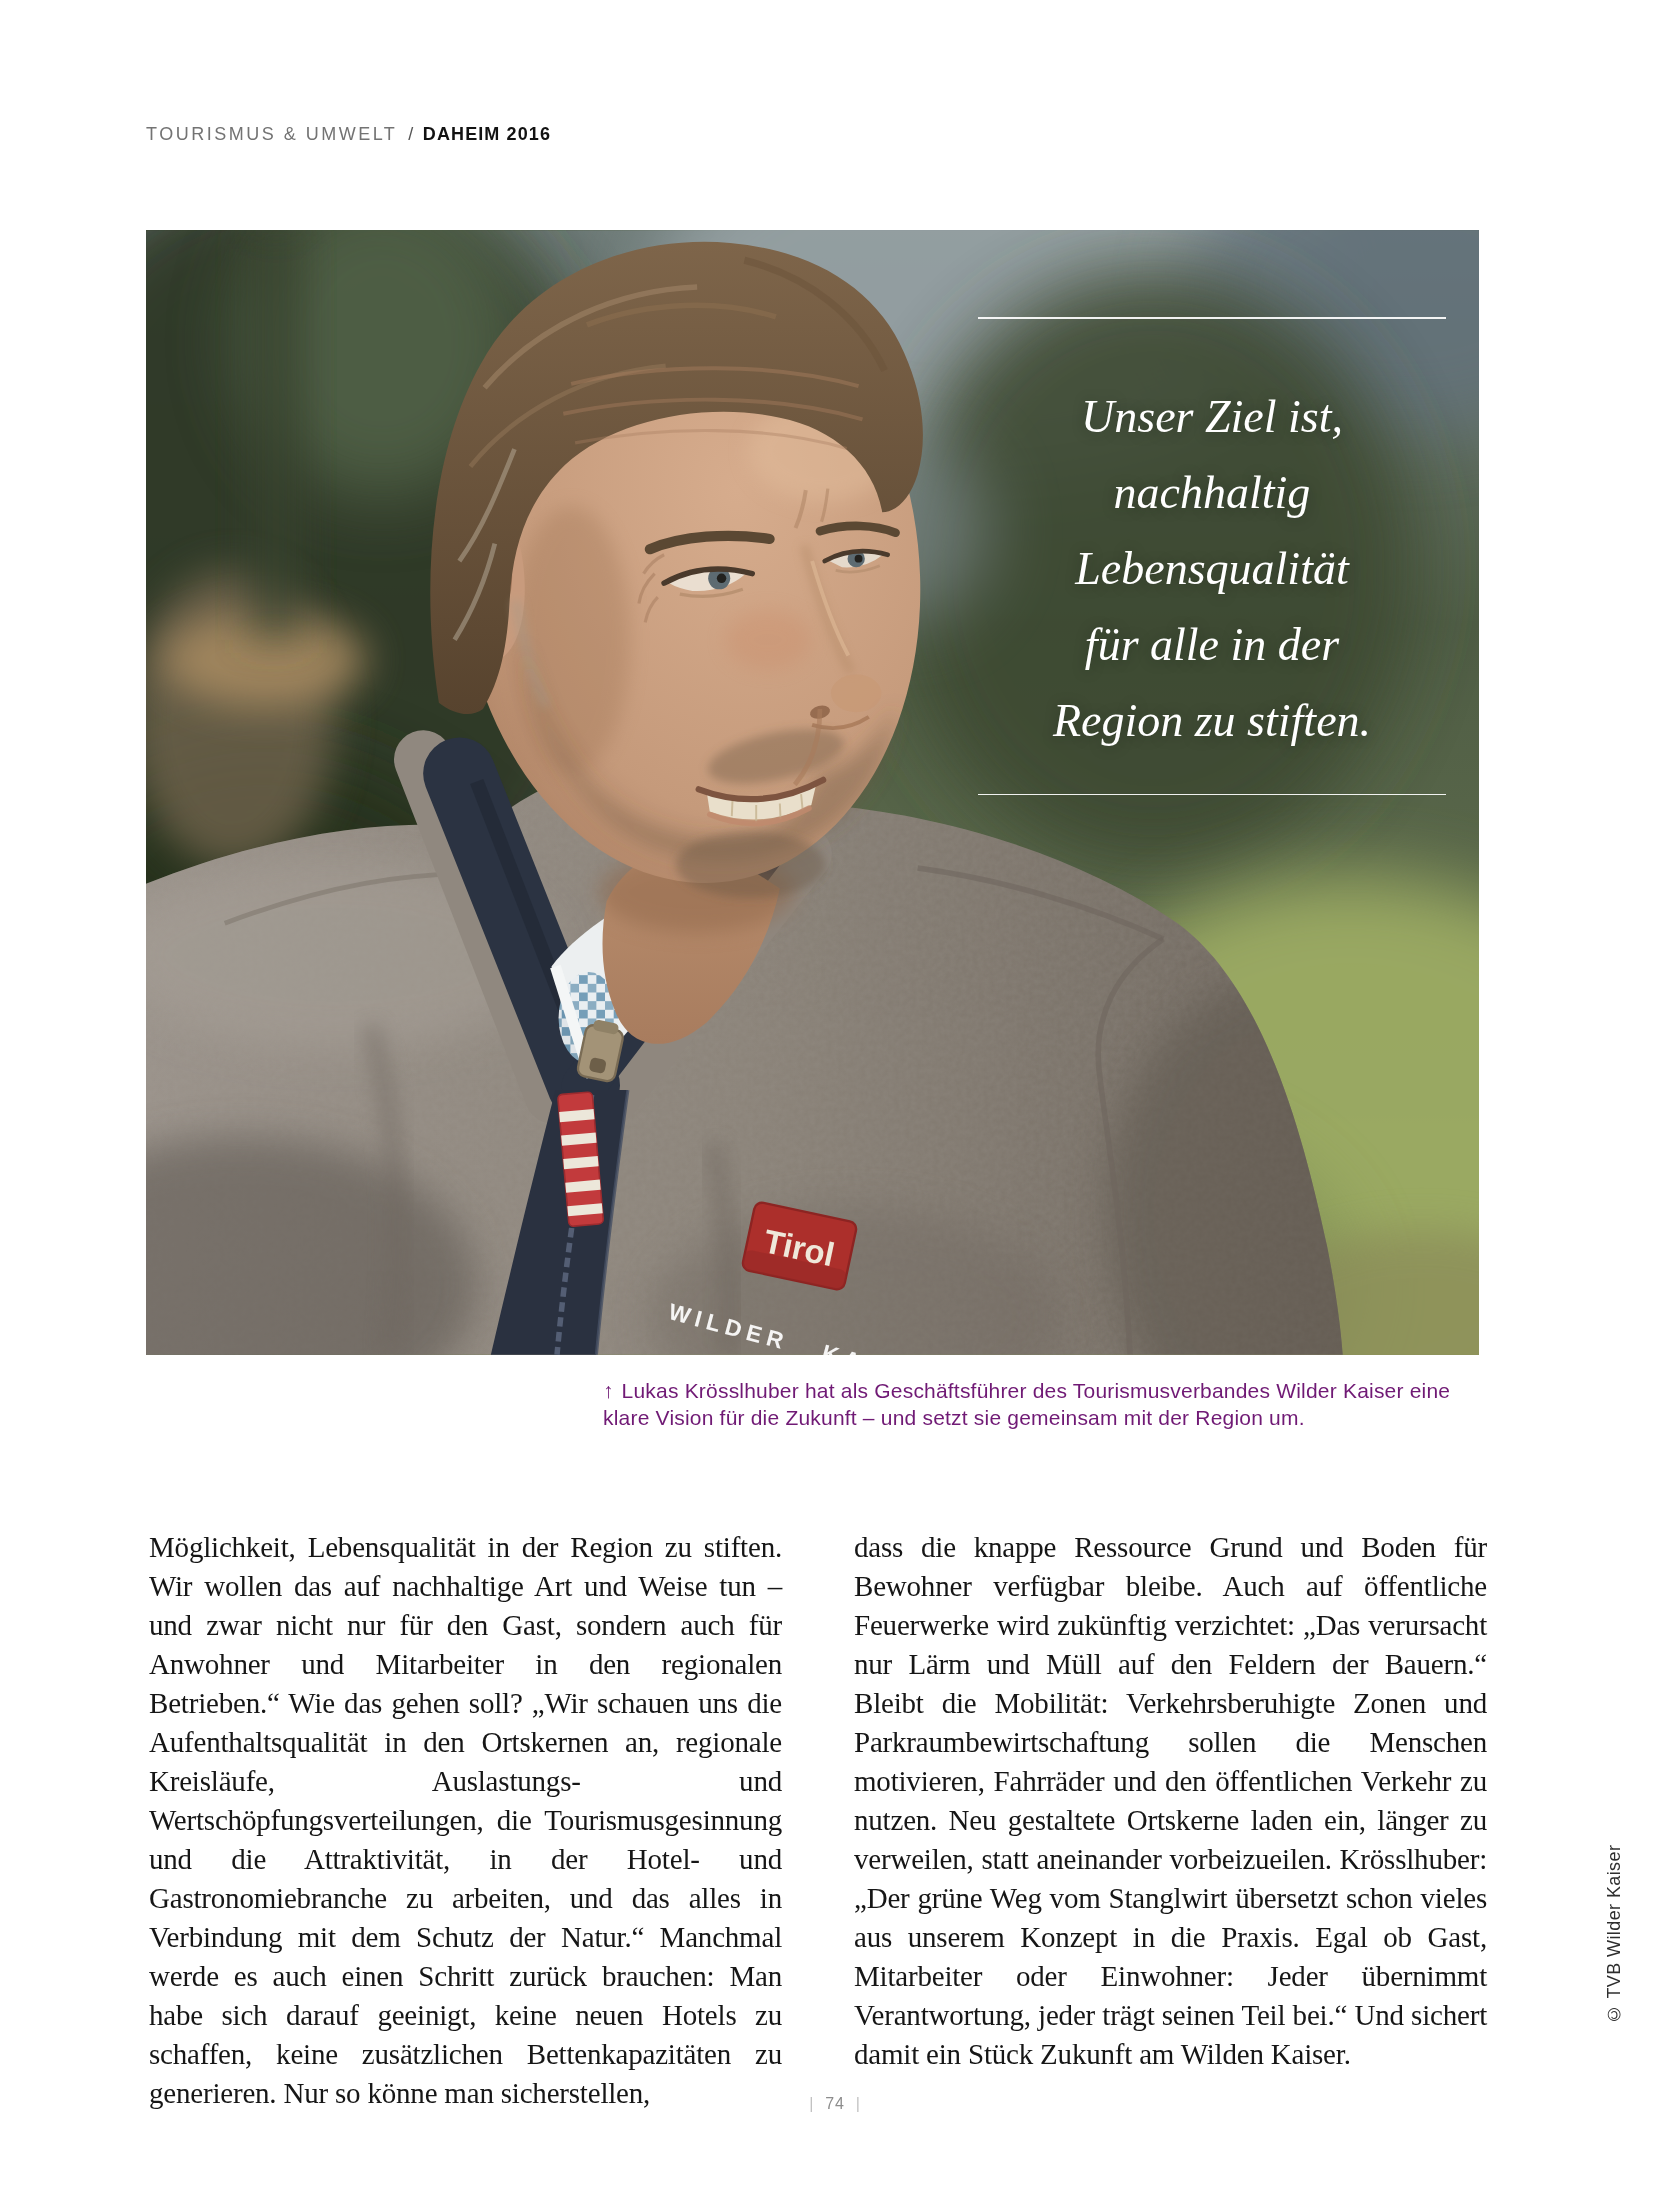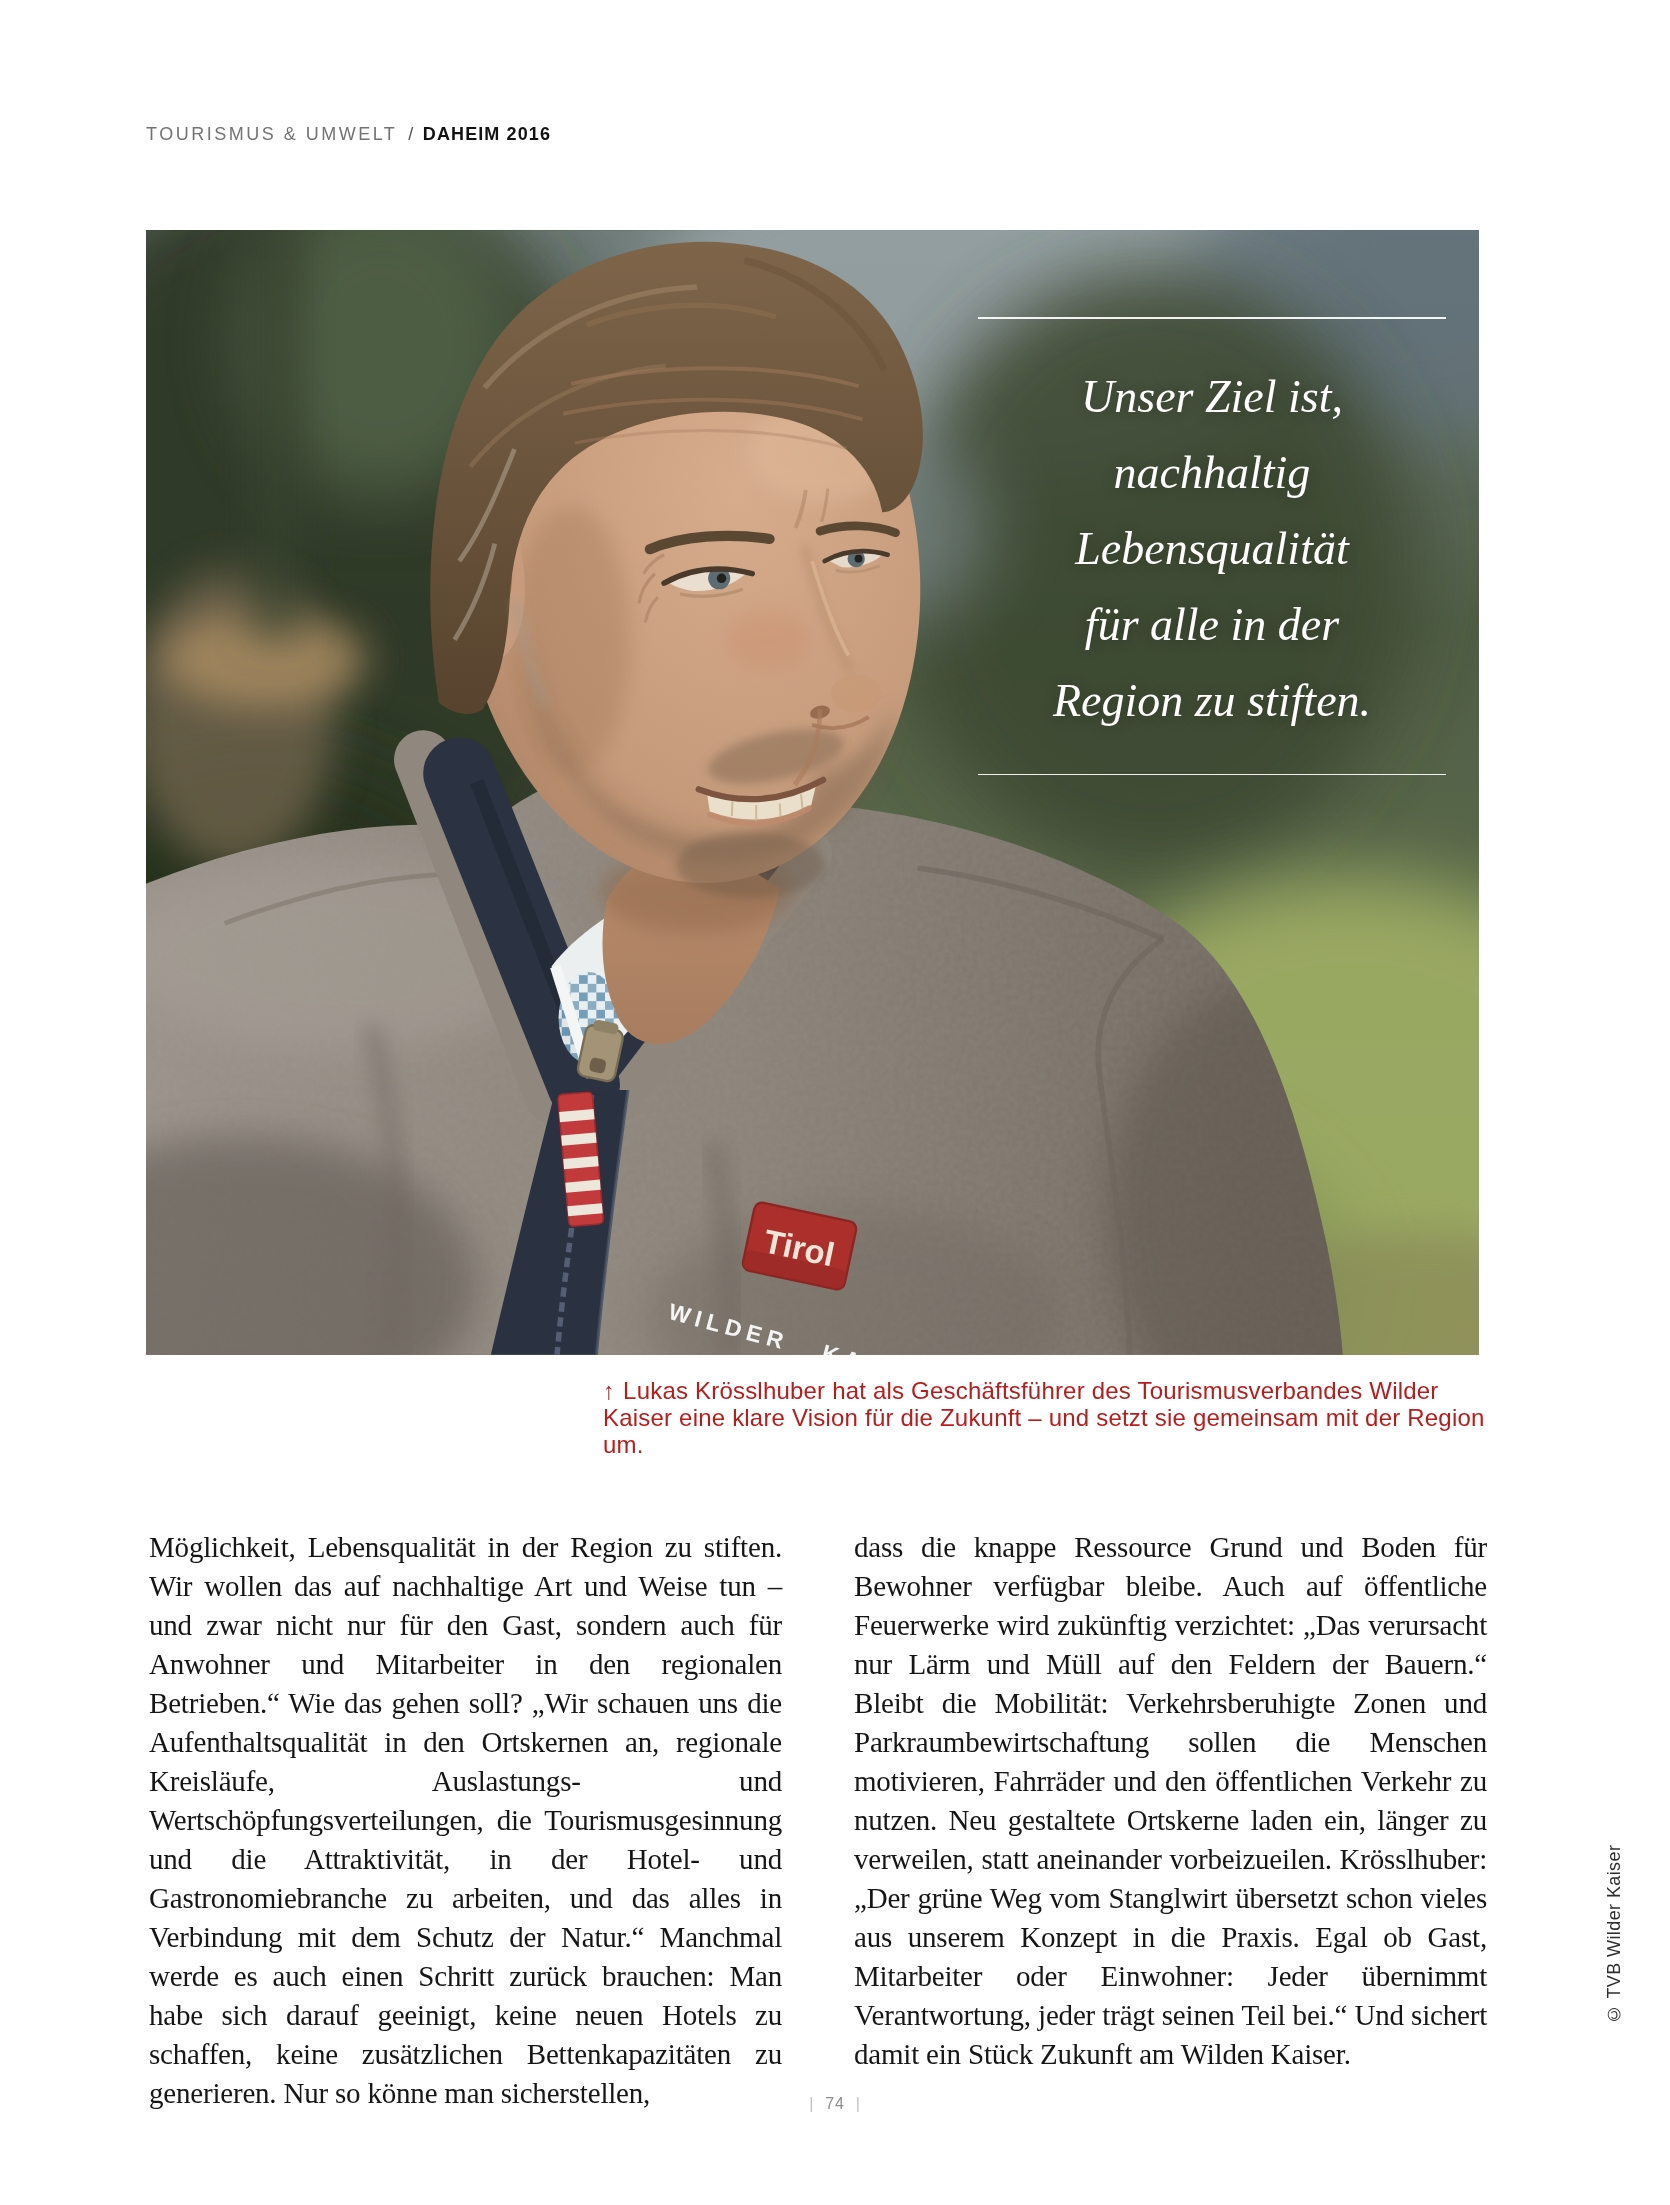--- a/index.html
+++ b/index.html
@@ -13,26 +13,26 @@
   .header .sep{margin:0 9.5px 0 11px;font-weight:300;color:#555;}
   .header .iss{font-weight:700;letter-spacing:1.1px;color:#121212;}
   
   .photo{position:absolute;left:146px;top:230px;width:1333px;height:1125px;overflow:hidden;background:#55644a;}
   .photo svg{position:absolute;left:0;top:0;display:block;}
   .pull-quote{position:absolute;left:832px;top:87px;width:468px;color:#ffffff;}
   .pull-quote .rule{height:1.6px;background:rgba(255,255,255,.92);}
   .pull-quote .q-text{
     font-family:"Liberation Serif",serif;font-style:italic;font-weight:400;
     font-size:46px;line-height:76px;text-align:center;white-space:pre-line;
-    padding:40px 0 35px;margin:0;text-shadow:0 0.8px 12.6px rgba(20,30,20,.35);
+    padding:60px 0 35px;margin:0;text-shadow:0 0.8px 12.6px rgba(20,30,20,.35);
   }
   
   .caption{
     position:absolute;left:603px;top:1377px;width:890px;
-    font-size:24px;line-height:27px;color:#b91c1c;letter-spacing:0.2px;
+    font-size:21px;line-height:27px;color:#701a75;letter-spacing:0.2px;
   }
   .caption .arrow{margin-right:7.9px;}
   
   .article{position:absolute;left:149px;top:1528px;width:1339px;display:flex;gap:72px;}
   .col{
     width:633px;font-family:"Liberation Serif",serif;font-size:29px;line-height:39px;
     color:#161616;text-align:justify;letter-spacing:-0.2px;
   }
   
   .credit{

